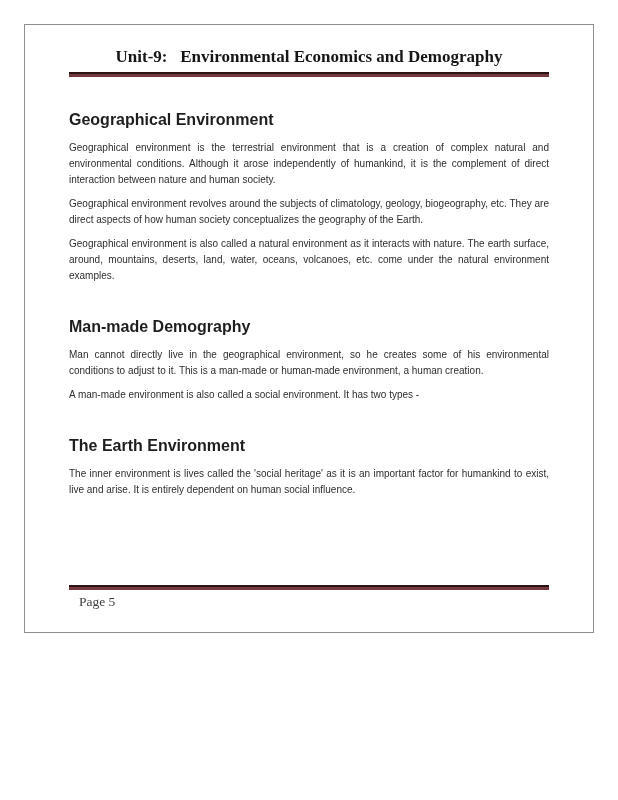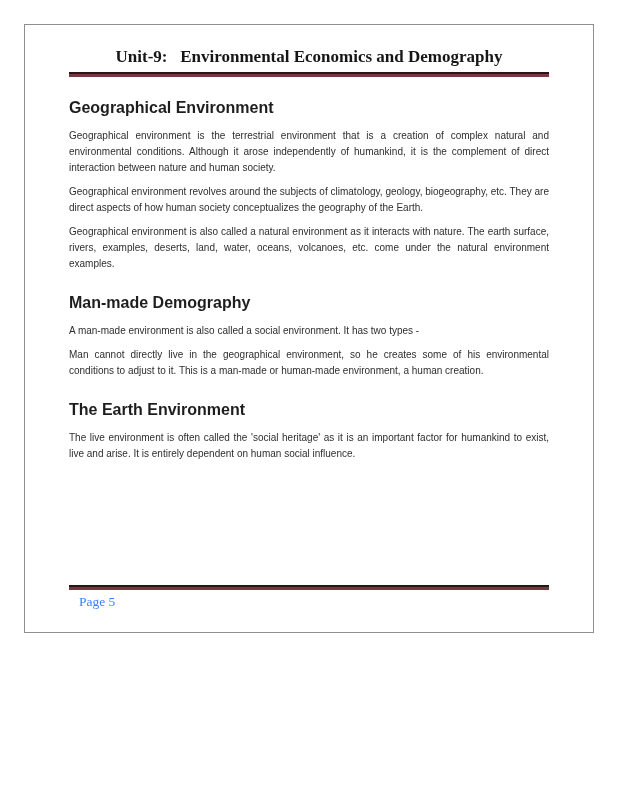--- a/index.html
+++ b/index.html
@@ -52,70 +52,70 @@
       var(--rule-maroon) 44%,
       var(--rule-maroon) 100%
     );
   }
   h2.sec-heading {
     font-family: "Liberation Sans", sans-serif;
     font-size: 16px;
     font-weight: bold;
     line-height: 22px;
     color: var(--text-heading);
-    margin: 20px 0 9px 0;
+    margin: 32px 0 9px 0;
   }
   p.body-para {
     font-size: 10px;
     line-height: 16px;
     color: var(--text-body);
     text-align: justify;
     margin: 0 0 8px 0;
   }
   .footer {
     position: absolute;
     left: 44px;
     right: 44px;
     bottom: 21px;
   }
   .page-number {
     font-family: "Liberation Serif", serif;
     font-size: 13.5px;
     line-height: 18px;
-    color: #3b82f6;
+    color: #404040;
     margin-top: 3px;
     padding-left: 10px;
   }
 </style>
 </head>
 <body>
 
 <div class="canvas">
   <div class="page-border">
     <div class="content">
 
       <div class="doc-title">Unit-9:   Environmental Economics and Demography</div>
       <div class="title-rule"></div>
 
       <section>
         <h2 class="sec-heading">Geographical Environment</h2>
         <p class="body-para">Geographical environment is the terrestrial environment that is a creation of complex natural and environmental conditions. Although it arose independently of humankind, it is the complement of direct interaction between nature and human society.</p>
         <p class="body-para">Geographical environment revolves around the subjects of climatology, geology, biogeography, etc. They are direct aspects of how human society conceptualizes the geography of the Earth.</p>
-        <p class="body-para">Geographical environment is also called a natural environment as it interacts with nature. The earth surface, rivers, examples, deserts, land, water, oceans, volcanoes, etc. come under the natural environment examples.</p>
+        <p class="body-para">Geographical environment is also called a natural environment as it interacts with nature. The earth surface, around, mountains, deserts, land, water, oceans, volcanoes, etc. come under the natural environment examples.</p>
       </section>
 
       <section>
         <h2 class="sec-heading">Man-made Demography</h2>
+        <p class="body-para">Man cannot directly live in the geographical environment, so he creates some of his environmental conditions to adjust to it. This is a man-made or human-made environment, a human creation.</p>
         <p class="body-para">A man-made environment is also called a social environment. It has two types -</p>
-        <p class="body-para">Man cannot directly live in the geographical environment, so he creates some of his environmental conditions to adjust to it. This is a man-made or human-made environment, a human creation.</p>
       </section>
 
       <section>
         <h2 class="sec-heading">The Earth Environment</h2>
-        <p class="body-para">The live environment is often called the 'social heritage' as it is an important factor for humankind to exist, live and arise. It is entirely dependent on human social influence.</p>
+        <p class="body-para">The inner environment is lives called the 'social heritage' as it is an important factor for humankind to exist, live and arise. It is entirely dependent on human social influence.</p>
       </section>
 
       <div class="footer">
         <div class="footer-rule"></div>
         <div class="page-number">Page 5</div>
       </div>
 
     </div>
   </div>
 </div>

